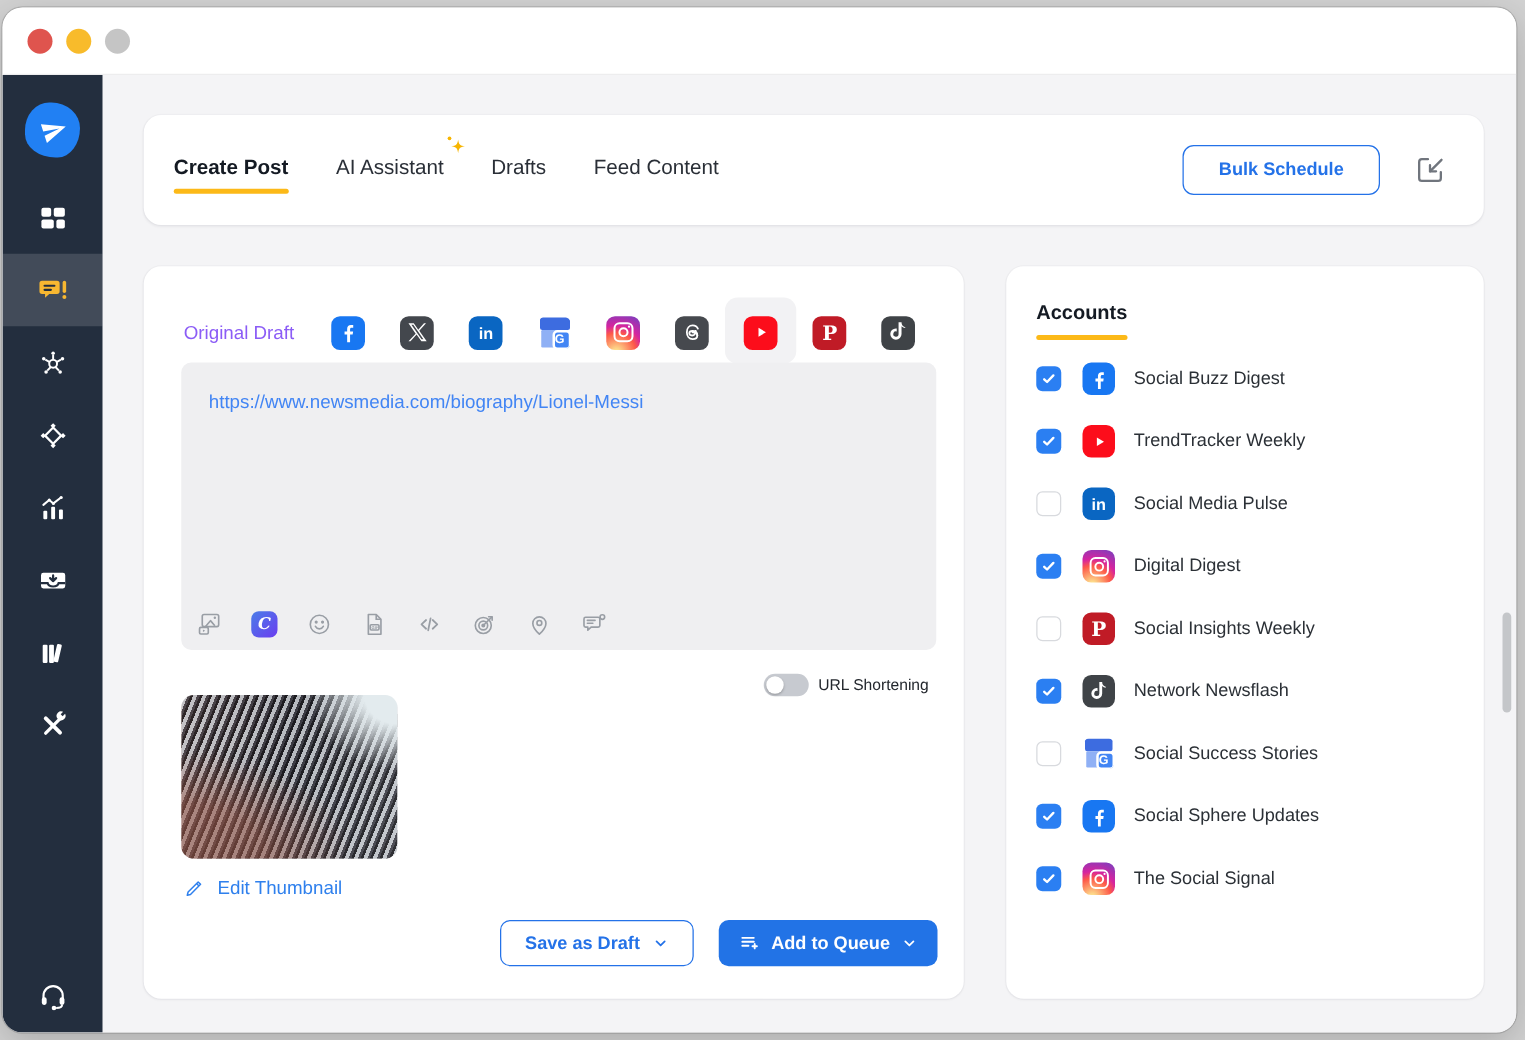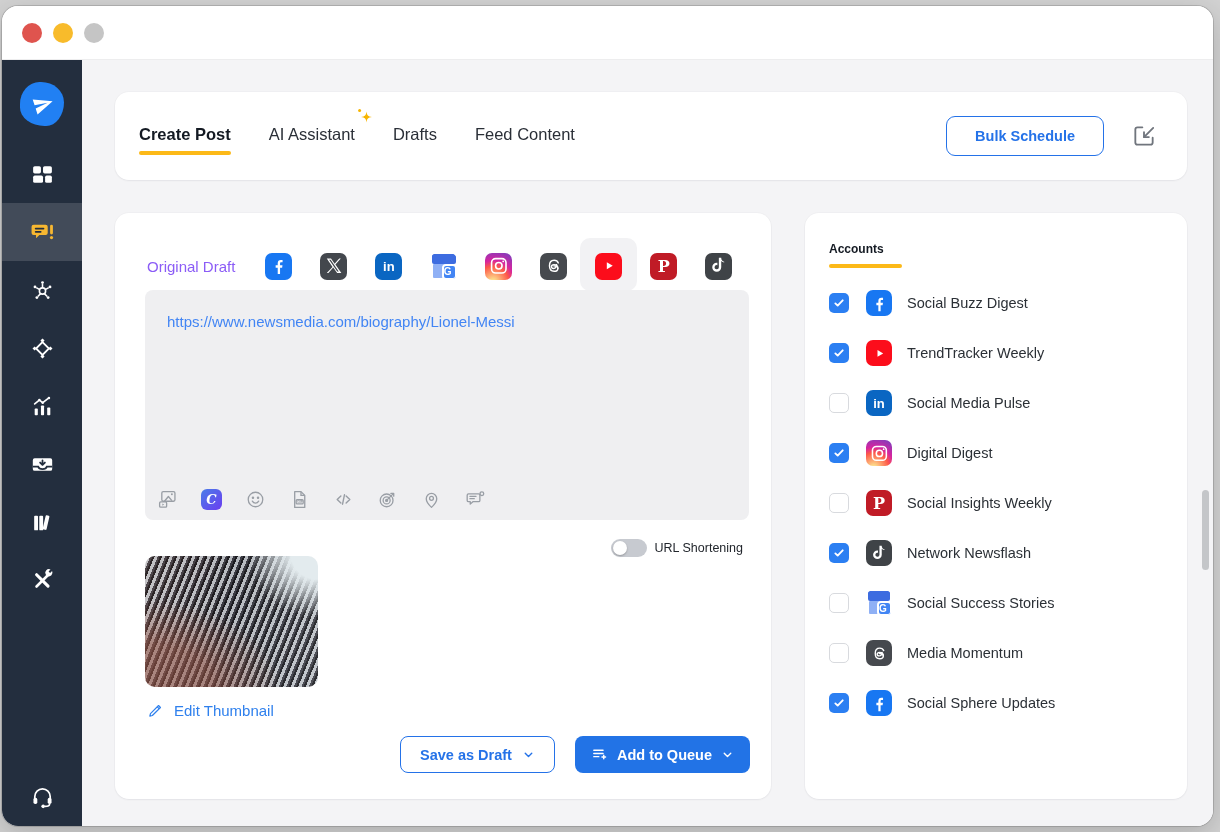--- a/index.html
+++ b/index.html
@@ -113,21 +113,21 @@
 
   .composer-actions { position:absolute; right:21px; bottom:26px; display:flex; gap:20px; }
   .save-btn { height:37px; padding:0 19px; border-radius:8px; }
   .btn-solid { display:flex; align-items:center; justify-content:center; gap:9px; height:37px; padding:0 16px;
     background:#2273e6; border:none; color:#fff; font-weight:700; font-size:14.5px; border-radius:8px;
     cursor:pointer; font-family:inherit; }
   .chev { width:13px; height:13px; display:block; }
   .queue-ic { width:17px; height:17px; display:block; }
 
   
-  .accounts-title { position:absolute; top:29px; left:24px; font-size:12px; font-weight:700; color:#141a23; }
+  .accounts-title { position:absolute; top:29px; left:24px; font-size:16px; font-weight:700; color:#141a23; }
   .accounts-title::after { content:""; display:block; width:73px; height:3.5px; background:#fcb918; border-radius:2px; margin-top:8px; }
   .accounts-list { position:absolute; top:65px; left:24px; right:18px; }
   .acc-row { height:50px; display:flex; align-items:center; cursor:pointer; }
   .cb { width:20px; height:20px; border-radius:5px; display:flex; align-items:center; justify-content:center; flex:0 0 auto; cursor:pointer; }
   .cb.checked { background:#2b7ff2; }
   .cb.un { background:#fff; border:1.5px solid #d8dade; }
   .cb svg { width:14px; height:14px; }
   .acc-row .sq { margin-left:17px; }
   .acc-name { margin-left:15px; font-size:14.5px; color:#2b3036; }
 
@@ -529,41 +529,46 @@
                 <span class="sq p-google-business">
                   <span class="gb">
                     <i class="gb-awn"></i>
                     <i class="gb-body"></i>
                     <i class="gb-badge">G</i>
                   </span>
                 </span>
                 <span class="acc-name">Social Success Stories</span>
               </div>
               <div class="acc-row">
-                <span class="cb un"></span>
-                <span class="sq p-threads">
-                  <svg viewBox="0 0 24 24" fill="none" stroke="#fff" stroke-width="1.6" stroke-linecap="round">
-                    <path d="M12.2 12.1c2.6 0 4.3 1.1 4.3 2.8 0 1.9-1.7 3.2-4.1 3.2-3.1 0-5.2-2.5-5.2-6.1s2.1-6.1 5.2-6.1c2.3 0 3.9 1.1 4.6 2.9"></path>
-                    <path d="M16.5 14.9c0-2.5-1.7-4-4.3-4-1.6 0-2.8.8-2.8 2.1 0 1.2 1 1.9 2.4 1.9 1.9 0 3.1-1.4 3.3-4"></path>
-                  </svg>
-                </span>
-                <span class="acc-name">Media Momentum</span>
-              </div>
-              <div class="acc-row">
                 <span class="cb checked">
                   <svg viewBox="0 0 20 20" fill="none" stroke="#fff" stroke-width="2.7" stroke-linecap="round" stroke-linejoin="round">
                     <path d="m4.8 10.6 3.3 3.1L15.3 6.2"></path>
                   </svg>
                 </span>
                 <span class="sq p-facebook">
                   <svg viewBox="0 0 24 24" fill="#fff">
                     <path d="M13.4 21v-6.9h2.3l.4-2.8h-2.7V9.5c0-.8.3-1.4 1.4-1.4h1.4V5.6c-.5-.1-1.2-.1-2-.1-2.1 0-3.4 1.2-3.4 3.6v2.2H8.5v2.8h2.3V21h2.6z"></path>
                   </svg>
                 </span>
                 <span class="acc-name">Social Sphere Updates</span>
+              </div>
+              <div class="acc-row">
+                <span class="cb checked">
+                  <svg viewBox="0 0 20 20" fill="none" stroke="#fff" stroke-width="2.7" stroke-linecap="round" stroke-linejoin="round">
+                    <path d="m4.8 10.6 3.3 3.1L15.3 6.2"></path>
+                  </svg>
+                </span>
+                <span class="sq p-instagram">
+                  <svg viewBox="0 0 24 24" fill="none" stroke="#fff" stroke-width="1.8">
+                    <rect x="4" y="4" width="16" height="16" rx="4.5"></rect>
+                    <circle cx="12" cy="12" r="3.6"></circle>
+                    <circle cx="16.9" cy="7.1" r="1" fill="#fff" stroke="none"></circle>
+                  </svg>
+                </span>
+                <span class="acc-name">The Social Signal</span>
               </div>
             </div>
         </aside>
 
         <div class="scroll-thumb"></div>
       </main>
     </div>
   </div>
 </div>
 

